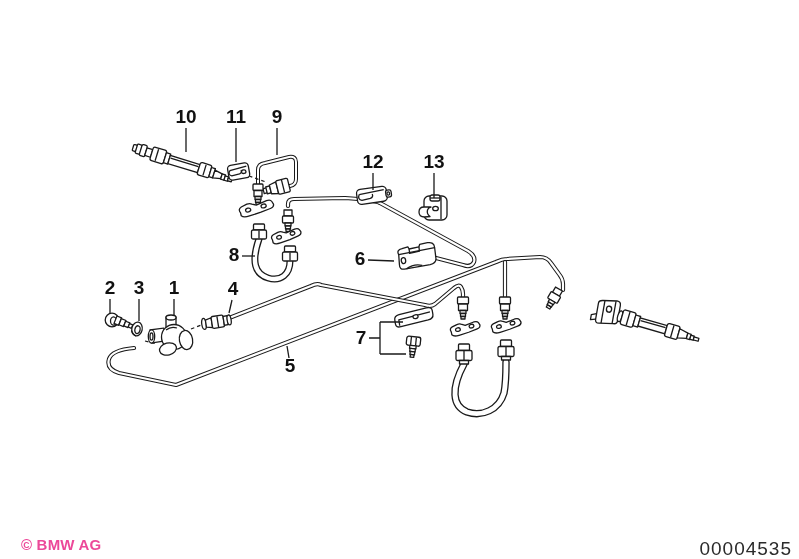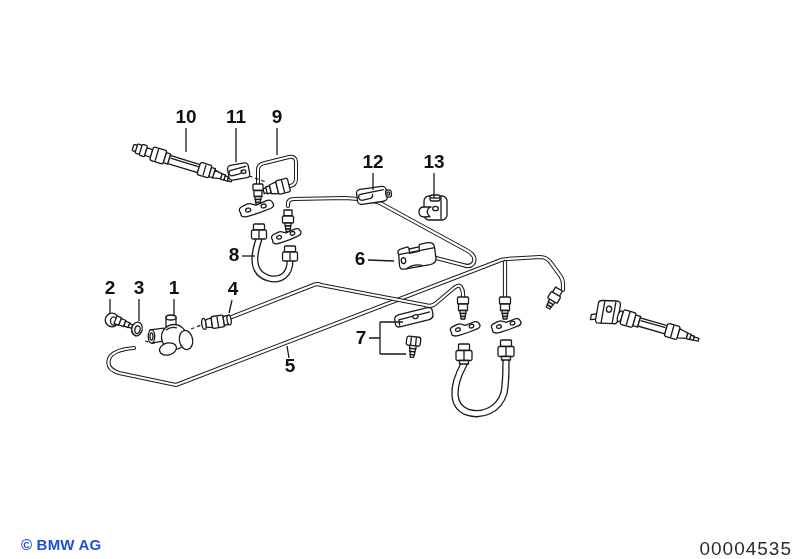--- a/index.html
+++ b/index.html
@@ -6,21 +6,21 @@
   #stage{
     position:relative;width:799px;height:559px;background:#ffffff;
     font-family:"Liberation Sans",sans-serif;overflow:hidden;
   }
   svg{position:absolute;left:0;top:0;}
   .callout{
     font-family:"Liberation Sans",sans-serif;
     font-size:19px;font-weight:bold;fill:#111;cursor:pointer;
   }
   .footer{
-    position:absolute;color:#1d4ed8;white-space:nowrap;
+    position:absolute;color:#ec4899;white-space:nowrap;
   }
   #footer-copyright{left:21px;top:536px;font-size:15px;font-weight:700;letter-spacing:.2px;}
   #footer-number{right:7px;top:538px;font-size:19px;font-weight:400;color:#2b2b2b;letter-spacing:1px;}
 </style>
 </head>
 <body>
 
 <div id="stage">
 <svg width="799" height="559" viewBox="0 0 799 559">
 

